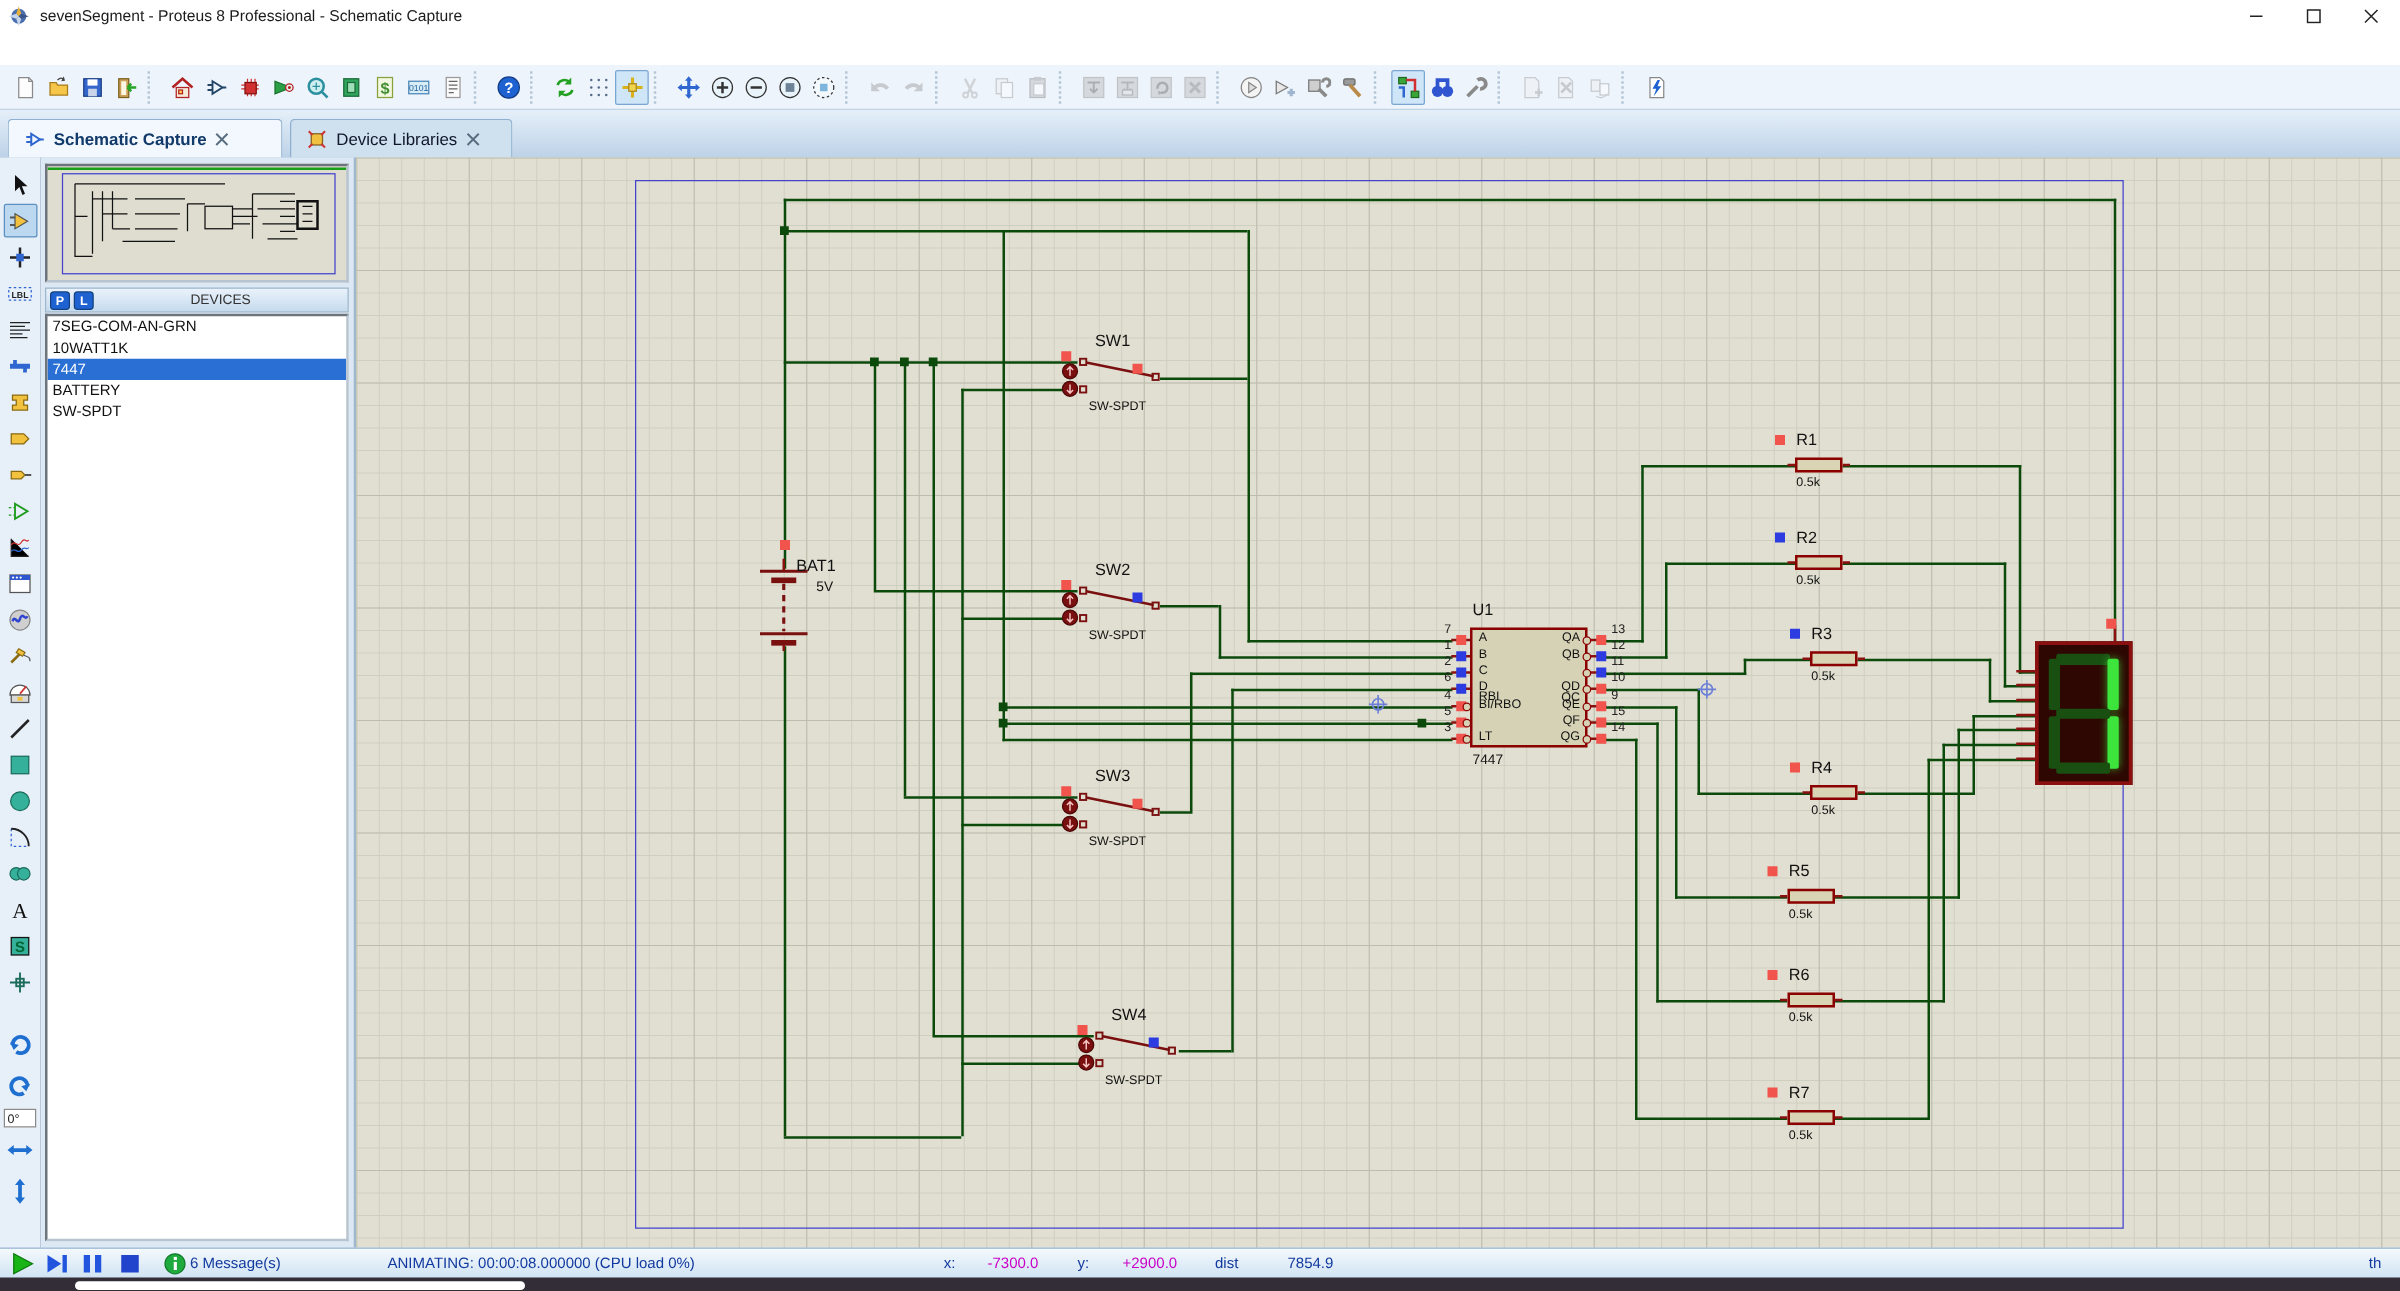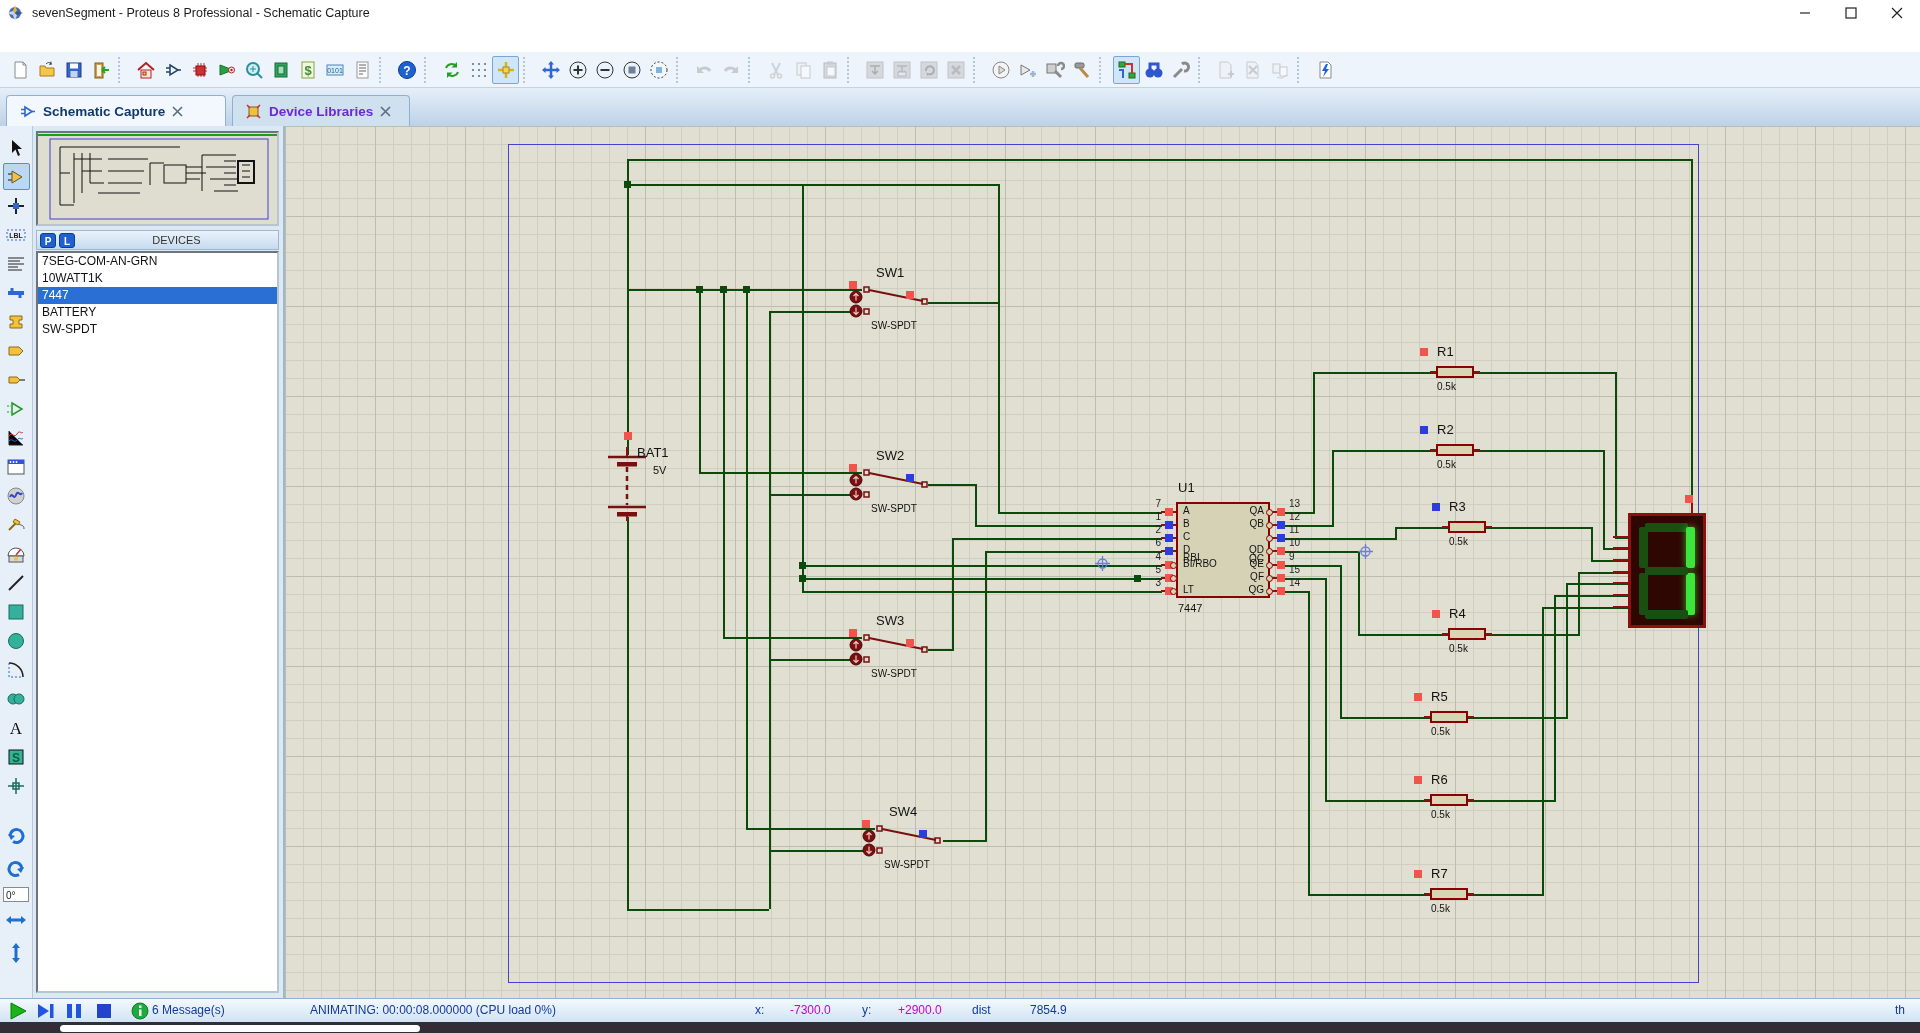--- a/index.html
+++ b/index.html
@@ -17,21 +17,21 @@
   .tbi{width:27px;height:28px;display:flex;align-items:center;justify-content:center;border-radius:2px;}
   .tbi.pressed{background:#cfe5f8;border:1px solid #7aa7d0;box-sizing:border-box;}
   .tbi.g{opacity:.45;filter:grayscale(1);}
   .tsep{width:8px;height:26px;border-left:2px dotted #b4c6d8;margin:0 4px;}
   
   #tabbar{position:absolute;left:0;top:88px;width:1920px;height:38px;background:linear-gradient(#e5eff9,#bdd2e8);border-bottom:1px solid #7f9fbf;}
   .tab{position:absolute;bottom:0;height:31px;display:flex;align-items:center;gap:7px;padding:0 12px;border:1px solid #8fb0cf;border-bottom:none;border-radius:4px 4px 0 0;box-sizing:border-box;}
   .tab.active{background:#f2f8fd;}
   .tab.inactive{background:#cfe0ef;}
   .tab .tlabel{font-size:13.5px;color:#123a6b;font-weight:bold;}
-  .tab.inactive .tlabel{font-weight:bold;color:#6d28d9;}
+  .tab.inactive .tlabel{font-weight:normal;color:#0f172a;}
   
   #toolstrip{position:absolute;left:0;top:126px;width:33px;height:872px;background:#e7f0f9;border-right:1px solid #b9c9d9;display:flex;flex-direction:column;align-items:center;padding-top:8px;box-sizing:border-box;}
   .sti{width:27px;height:27px;margin-bottom:2px;display:flex;align-items:center;justify-content:center;border-radius:2px;}
   .sti.sel{background:#bcd8f0;border:1px solid #5b8fc0;box-sizing:border-box;}
   .rotcluster{margin-top:auto;margin-bottom:30px;display:flex;flex-direction:column;align-items:center;gap:4px;}
   .anglebox{width:26px;height:15px;background:#fff;border:1px solid #8a8a8a;font-size:10px;line-height:15px;padding-left:2px;box-sizing:border-box;color:#222;}
   
   #leftpanel{position:absolute;left:33px;top:126px;width:252px;height:872px;background:#dce9f5;box-sizing:border-box;border-right:2px solid #9fb7cc;}
   #minimap{position:absolute;left:3px;top:5px;width:243px;height:95px;background:#deddd0;border:2px inset #b8c4cf;box-sizing:border-box;}
   #devhdr{position:absolute;left:3px;top:104px;width:243px;height:20px;background:linear-gradient(#eaf2fb,#c6dbee);display:flex;align-items:center;gap:3px;padding:0 3px;box-sizing:border-box;border:1px solid #9fb7cc;}

